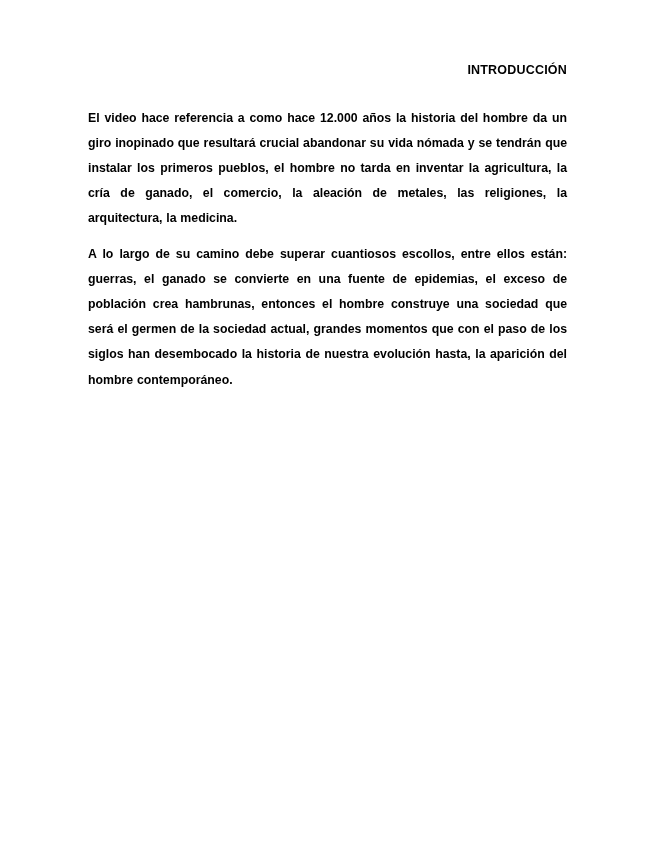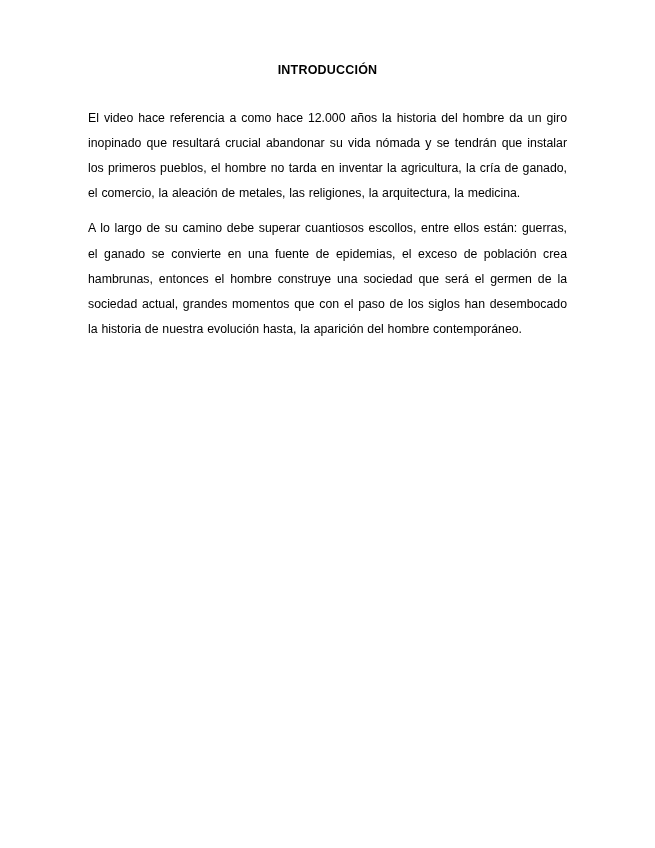--- a/index.html
+++ b/index.html
@@ -16,33 +16,34 @@
   }
   .page {
     position: relative;
     width: 655px;
     height: 848px;
     background: #ffffff;
     box-sizing: border-box;
     padding: 62px 88px 40px 88px;
   }
   .doc-title {
-    text-align: center;
+    text-align: right;
     font-weight: bold;
     font-size: 12.5px;
     letter-spacing: 0.2px;
     margin: 0 0 26px 0;
     line-height: 1.4;
   }
   .doc-paragraph {
     text-align: justify;
     font-size: 12.3px;
     line-height: 2.05;
     margin: 0 0 10px 0;
     word-spacing: 0.4px;
+    font-weight: bold;
   }
   .doc-paragraph:last-child {
     margin-bottom: 12px;
   }
   .body-area {
     width: 479px;
   }
 </style>
 </head>
 <body>

